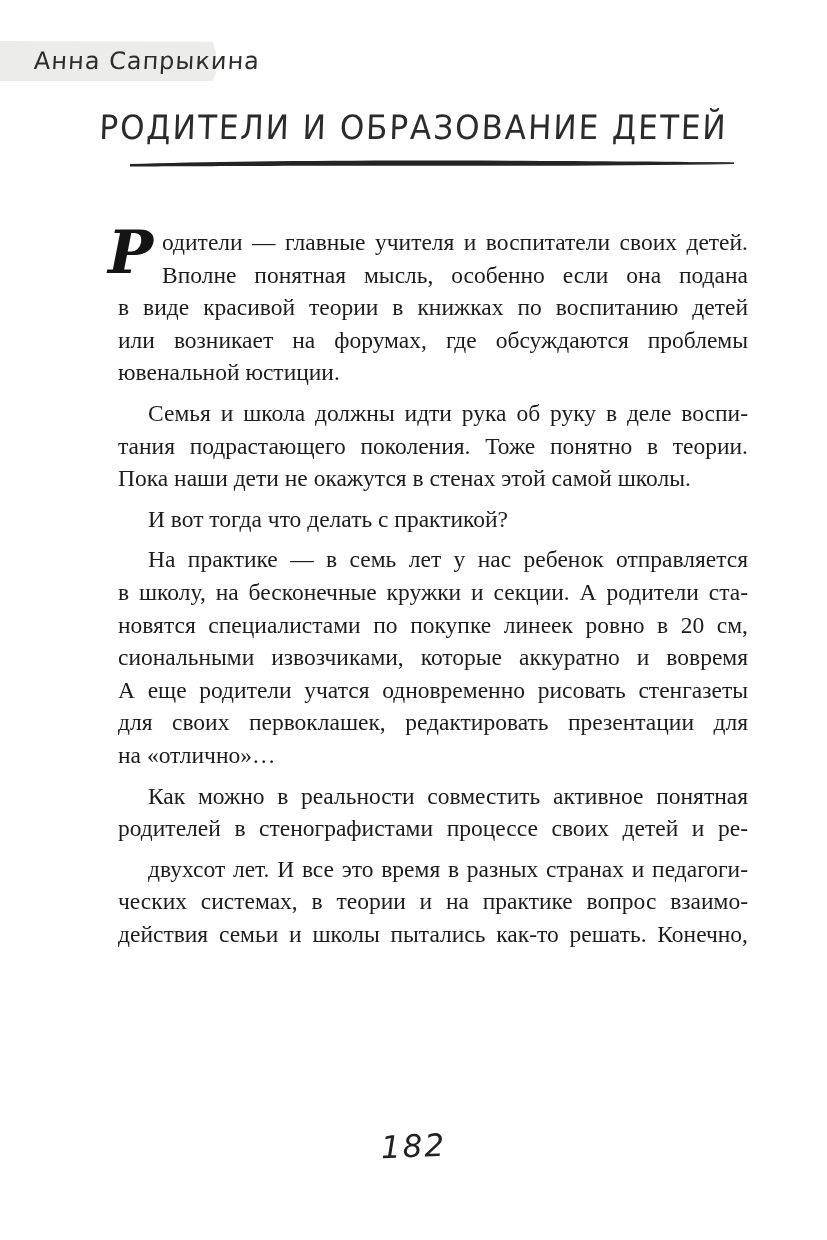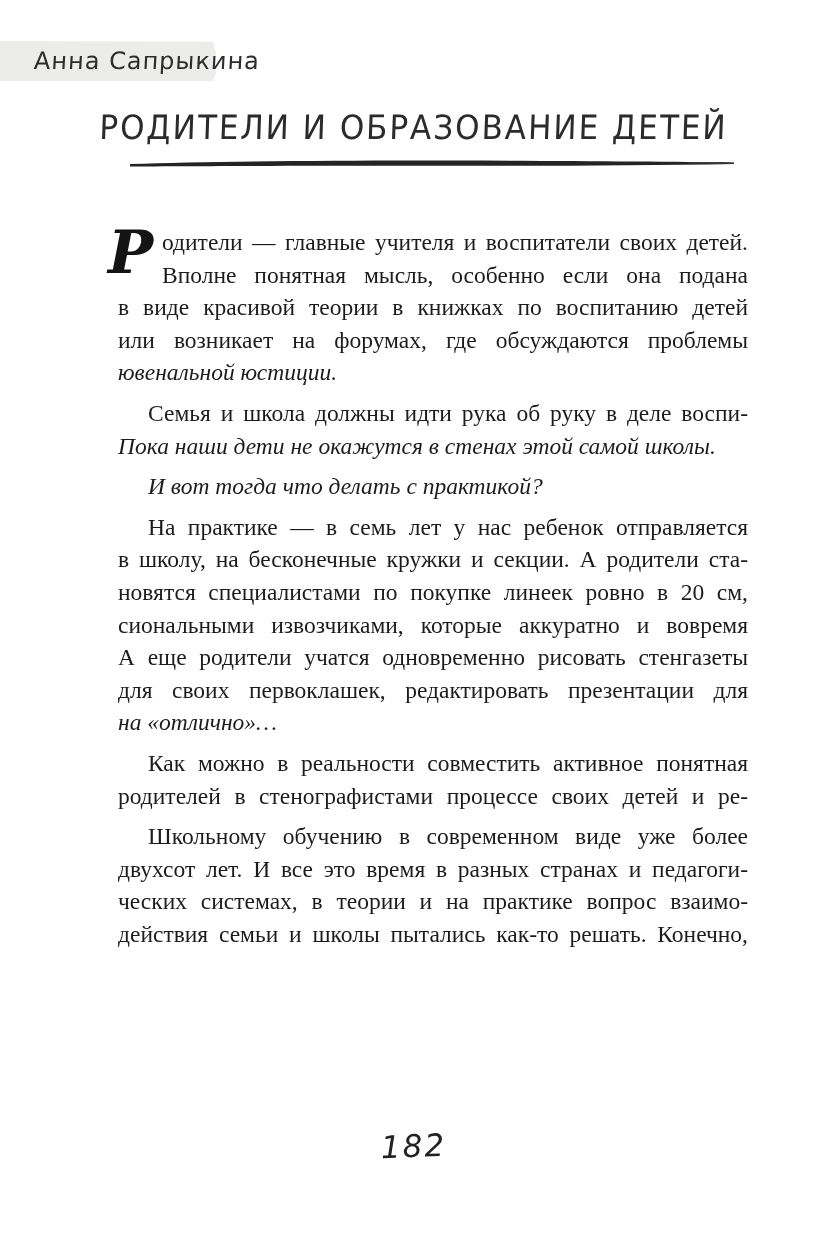--- a/index.html
+++ b/index.html
@@ -58,21 +58,21 @@
   }
   .paragraph { position: relative; }
   .line {
     display: block;
     line-height: 32.6px;
     height: 32.6px;
     text-align: justify;
     text-align-last: justify;
     white-space: nowrap;
   }
-  .line.last { text-align-last: left; font-style: italic; }
+  .line.last { text-align-last: left; }
   .line.dc-offset { padding-left: 44px; }
   .paragraph.indent .line:first-child { text-indent: 30px; margin-top: 8px; }
   .drop-cap {
     position: absolute;
     left: -10px; top: -4px;
     font-family: "DejaVu Serif", serif;
     font-style: italic;
     font-weight: bold;
     font-size: 60px;
     line-height: 60px;
@@ -110,40 +110,40 @@
       <div class="paragraph">
         <span class="drop-cap">Р</span>
         <div class="line dc-offset">одители — главные учителя и воспитатели своих детей.</div>
         <div class="line dc-offset">Вполне понятная мысль, особенно если она подана</div>
         <div class="line">в виде красивой теории в книжках по воспитанию детей</div>
         <div class="line">или возникает на форумах, где обсуждаются проблемы</div>
         <div class="line last">ювенальной юстиции.</div>
       </div>
       <div class="paragraph indent">
         <div class="line">Семья и школа должны идти рука об руку в деле воспи-</div>
+        <div class="line">тания подрастающего поколения. Тоже понятно в теории.</div>
         <div class="line last">Пока наши дети не окажутся в стенах этой самой школы.</div>
       </div>
       <div class="paragraph indent">
         <div class="line last">И вот тогда что делать с практикой?</div>
       </div>
       <div class="paragraph indent">
         <div class="line">На практике — в семь лет у нас ребенок отправляется</div>
         <div class="line">в школу, на бесконечные кружки и секции. А родители ста-</div>
         <div class="line">новятся специалистами по покупке линеек ровно в 20 см,</div>
         <div class="line">сиональными извозчиками, которые аккуратно и вовремя</div>
         <div class="line">А еще родители учатся одновременно рисовать стенгазеты</div>
         <div class="line">для своих первоклашек, редактировать презентации для</div>
         <div class="line last">на «отлично»…</div>
       </div>
       <div class="paragraph indent">
         <div class="line">Как можно в реальности совместить активное понятная</div>
         <div class="line">родителей в стенографистами процессе своих детей и ре-</div>
       </div>
       <div class="paragraph indent">
-        <div class="line">Школьному обучению в современном виде уже более</div>
         <div class="line">двухсот лет. И все это время в разных странах и педагоги-</div>
         <div class="line">ческих системах, в теории и на практике вопрос взаимо-</div>
         <div class="line">действия семьи и школы пытались как-то решать. Конечно,</div>
       </div>
     </div>
 
   <div class="page-number">182</div>
 
 </div>
 

